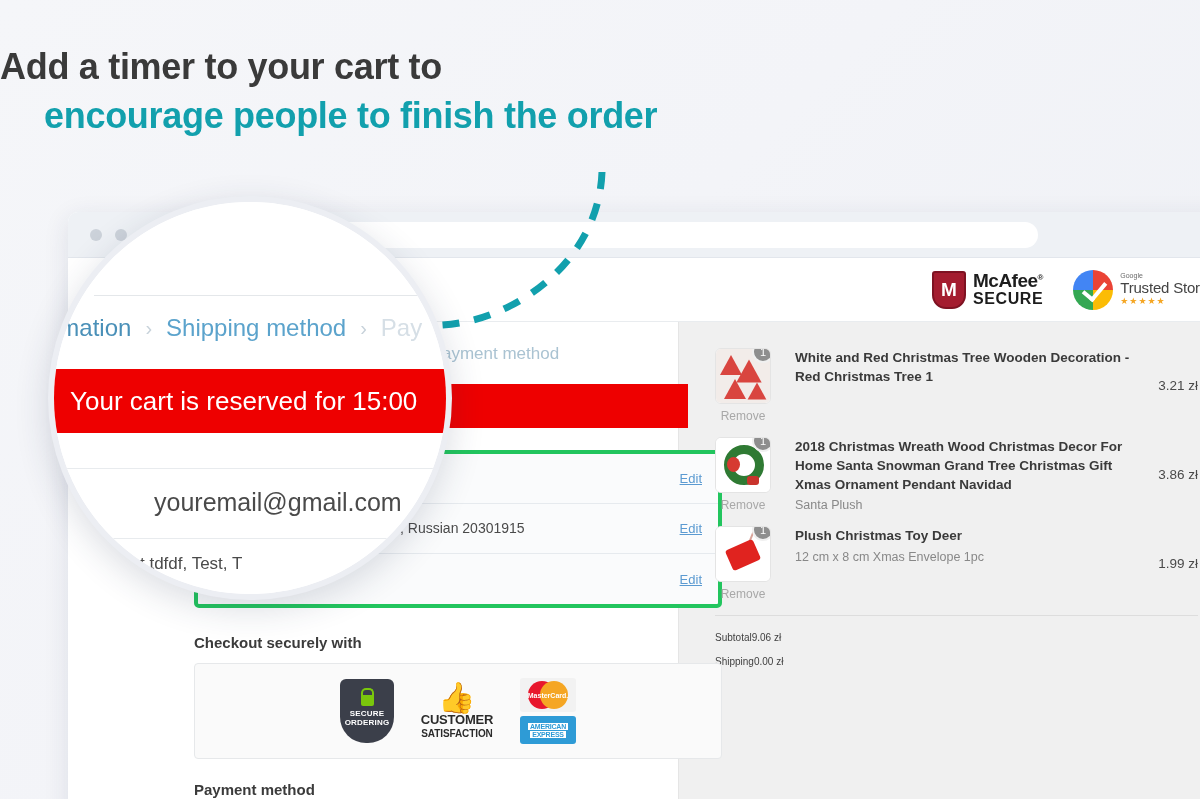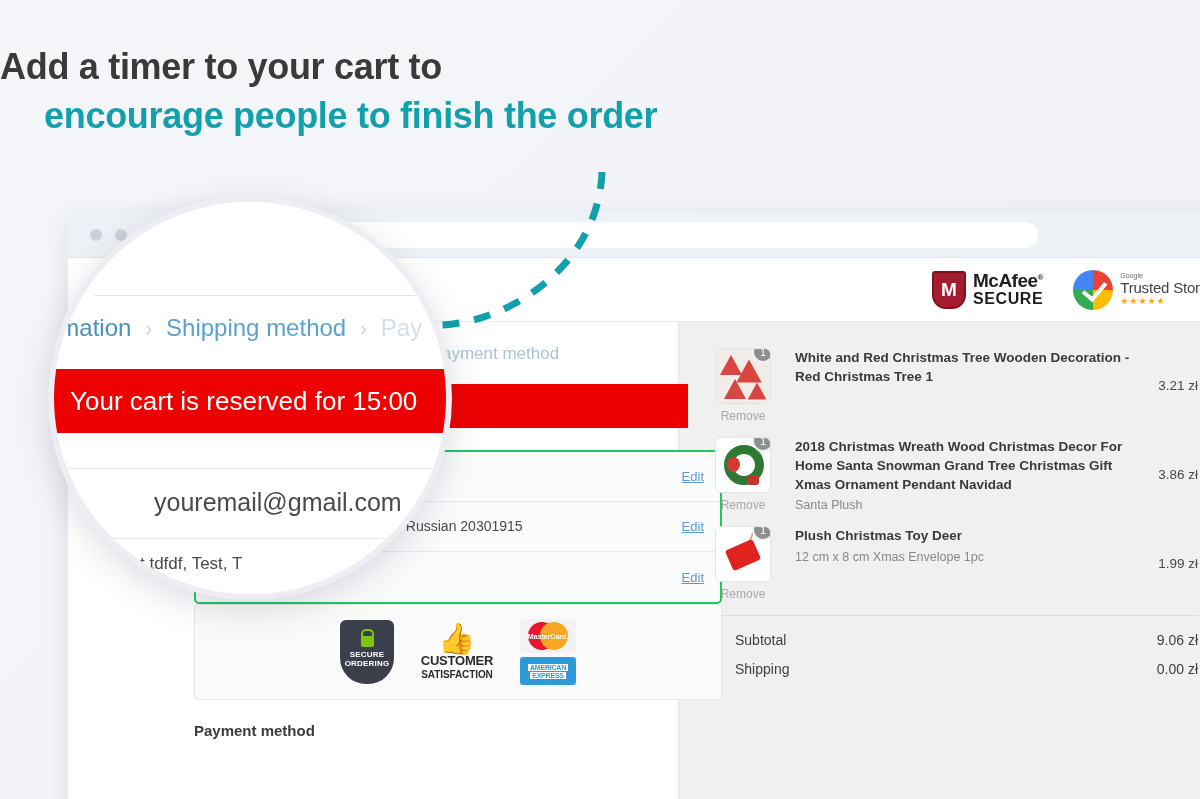--- a/index.html
+++ b/index.html
@@ -186,21 +186,21 @@
     display: flex;
     align-items: center;
     padding-left: 34px;
     margin-right: 32px;
     width: 528px;
   }
 
   
   .review-box {
     margin: 22px 32px 0 34px;
-    border: 2px solid #22c55e;
+    border: 4px solid #22c55e;
     border-radius: 5px;
     background: #fafbfc;
     width: 528px;
   }
   .review-row {
     display: flex;
     align-items: center;
     min-height: 50px;
     padding: 9px 16px;
     border-bottom: 1px solid #e6eaee;
@@ -365,25 +365,23 @@
     align-self: center;
     min-width: 52px;
     text-align: right;
   }
   .cart-divider {
     border-top: 1px solid #dddddd;
     margin: 12px 0 16px 0;
   }
   .total-row {
     display: flex;
-    justify-content: space-between;
-    font-size: 14px;
+    font-size: 10px;
     color: #3f3f3f;
     margin-bottom: 13px;
-    margin-left: 20px;
   }
 
   
   .tree-art { position:absolute; inset:0; background:#f2ece9; }
   .tree-art i {
     position: absolute;
     width: 0; height: 0;
     border-left: 11px solid transparent;
     border-right: 11px solid transparent;
     border-bottom: 20px solid #d9453f;
@@ -579,20 +577,21 @@
             <span class="review-value">geya respublika, Russian 20301915</span>
             <span class="edit-link">Edit</span>
           </div>
           <div class="review-row">
             <span class="review-label">Method</span>
             <span class="review-value"></span>
             <span class="edit-link">Edit</span>
           </div>
         </div>
 
+        <div class="sec-title">Checkout securely with</div>
         <div class="sec-box">
           <div class="badge-secure-order">
             <span class="lock"></span>
             <span class="l1">SECURE</span>
             <span class="l2">ORDERING</span>
           </div>
           <div class="badge-cust">
             <span class="thumbs">👍</span>
             <span class="c1">CUSTOMER</span>
             <span class="c2">SATISFACTION</span>

